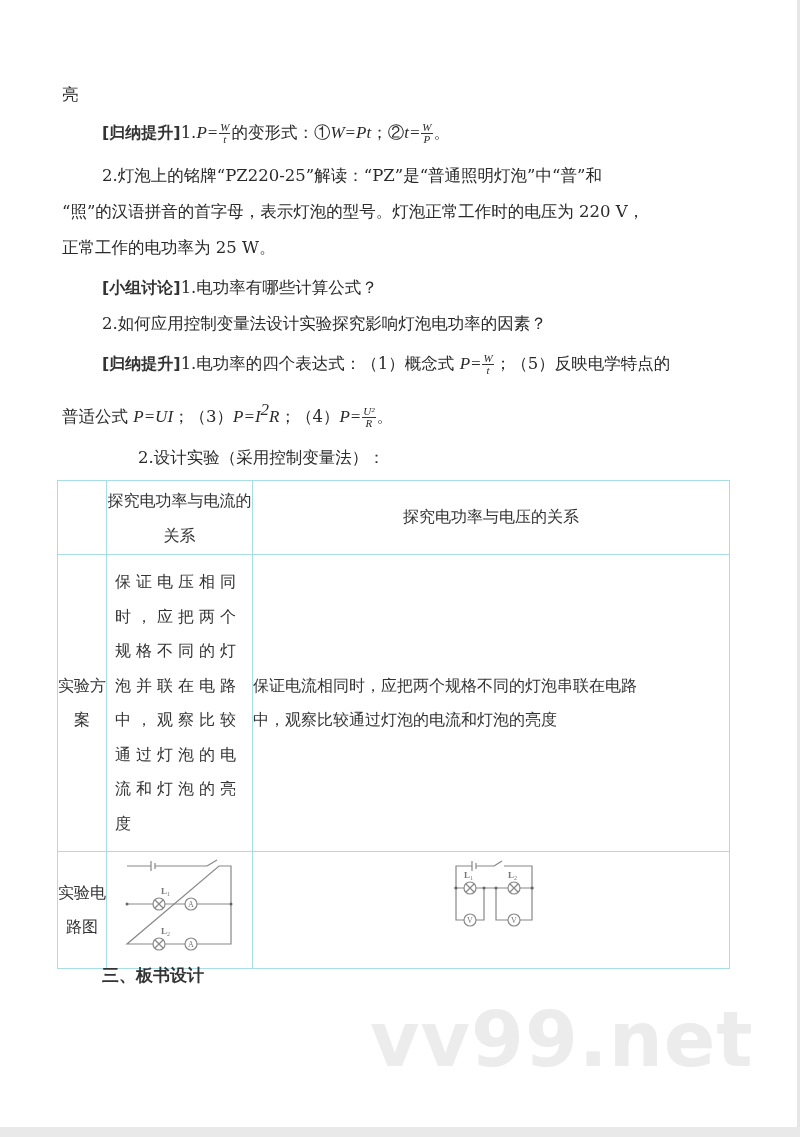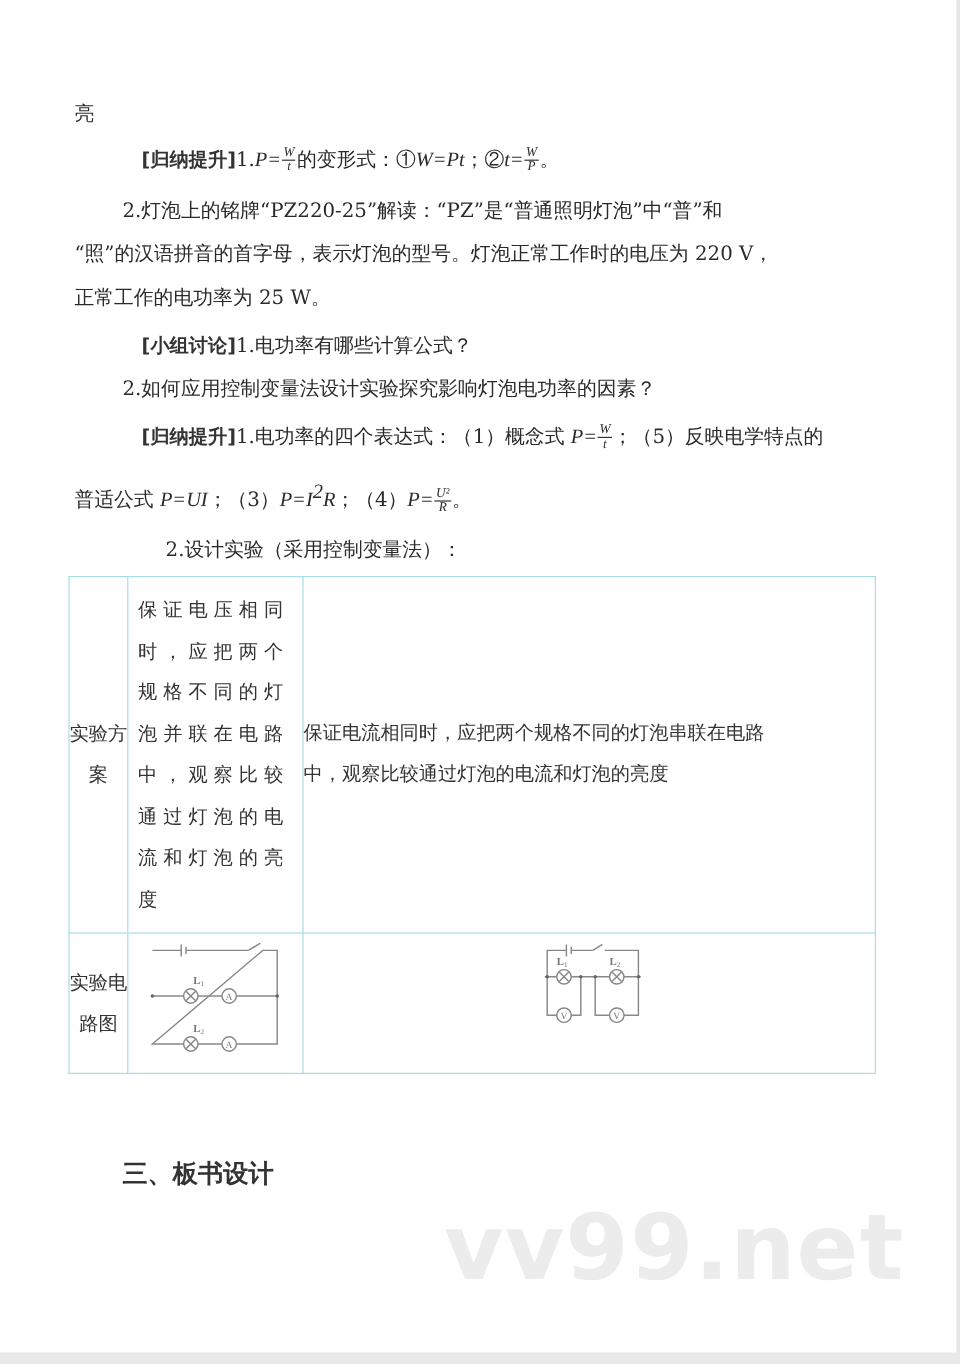--- a/index.html
+++ b/index.html
@@ -6,21 +6,21 @@
   body {
     width:800px; height:1137px; position:relative; overflow:hidden;
     background:#ffffff;
     font-family:"DejaVu Serif","Liberation Serif",serif;
     color:#2a2a2a;
   }
   .page-right-edge { position:absolute; top:0; right:0; width:3px; height:1137px; background:#e6e6e6; }
   .page-bottom-band { position:absolute; left:0; bottom:0; width:800px; height:10px; background:#e9e9e9; }
   .para { position:absolute; left:62px; width:670px; font-size:16.5px; line-height:24px; white-space:nowrap; }
   .indent { left:102px; }
-  .tag { font-family:"DejaVu Sans","Liberation Sans",sans-serif; font-weight:bold; font-size:16px; color:#333;margin-left:16px; }
+  .tag { font-family:"DejaVu Sans","Liberation Sans",sans-serif; font-weight:bold; font-size:16px; color:#333; }
   .m { font-style:italic; font-family:"Liberation Serif","DejaVu Serif",serif; font-size:17px; }
   .frac { display:inline-block; vertical-align:middle; text-align:center; font-style:italic; font-family:"Liberation Serif",serif; font-size:11px; line-height:11px; margin:0 1px; }
   .frac .num { display:block; border-bottom:1px solid #333; padding:0 1px; }
   .frac .den { display:block; }
   sup { font-size:10px; }
 
   table.exp {
     position:absolute; left:57px; top:480px; width:673px;
     border-collapse:collapse; font-family:"DejaVu Sans","Liberation Sans",sans-serif;
     font-size:16px; color:#333;
@@ -31,21 +31,21 @@
   .c2 { }
   .hdr1 { height:74px; }
   .hdr1 .c1 { text-align:center; line-height:35px; }
   .hdr1 .c2 { text-align:center; }
   .row2 { height:297px; }
   .row2 .c0 { line-height:34px; }
   .row2 .c1 { letter-spacing:5px; line-height:34.5px; padding-left:8px; word-break:break-all; white-space:normal; }
   .row2 .c2 { line-height:34px;font-family:Liberation Serif, serif; }
   .row3 { height:112px; }
   .row3 .c0 { line-height:34px;text-align:center; }
-  .heading3 { position:absolute; left:102px; top:964px; font-family:"DejaVu Sans","Liberation Sans",sans-serif; font-weight:bold; font-size:21px; color:#333; }
+  .heading3 { position:absolute; left:102px; top:964px; font-family:"DejaVu Sans","Liberation Sans",sans-serif; font-weight:bold; font-size:17px; color:#333; }
   .watermark { position:absolute; left:370px; top:995px; font-family:"DejaVu Sans","Liberation Sans",sans-serif; font-weight:bold; font-size:76px; color:#ececec; letter-spacing:1px; }
   svg text { font-family:"Liberation Serif",serif; }
 </style>
 </head>
 <body>
 
 <div class="page-right-edge"></div>
 
 <div class="para" style="top:83px;">亮</div>
 
@@ -66,20 +66,25 @@
   <span class="tag">[归纳提升]</span><span>1.电功率的四个表达式：（1）概念式 </span><span class="m">P=</span><span class="frac"><span class="num">W</span><span class="den">t</span></span><span>；（5）反映电学特点的</span>
 </div>
 <div class="para" style="top:398px;">
   <span>普适公式 </span><span class="m">P=UI</span><span>；（3）</span><span class="m">P=I</span><sup class="m">2</sup><span class="m">R</span><span>；（4）</span><span class="m">P=</span><span class="frac"><span class="num">U²</span><span class="den">R</span></span><span>。</span>
 </div>
 
 <div class="para" style="left:138px; top:446px;">2.设计实验（采用控制变量法）：</div>
 
 <table class="exp">
   <tbody>
+      <tr class="hdr1">
+    <td class="c0"></td>
+    <td class="c1">探究电功率与电流的关系</td>
+    <td class="c2">探究电功率与电压的关系</td>
+  </tr>
   <tr class="row2">
     <td class="c0">实验方案</td>
     <td class="c1">保证电压相同时，应把两个规格不同的灯泡并联在电路中，观察比较通过灯泡的电流和灯泡的亮度</td>
     <td class="c2">
       <div>保证电流相同时，应把两个规格不同的灯泡串联在电路</div>
       <div>中，观察比较通过灯泡的电流和灯泡的亮度</div>
     </td>
   </tr>
   <tr class="row3">
     <td class="c0">实验电路图</td>

